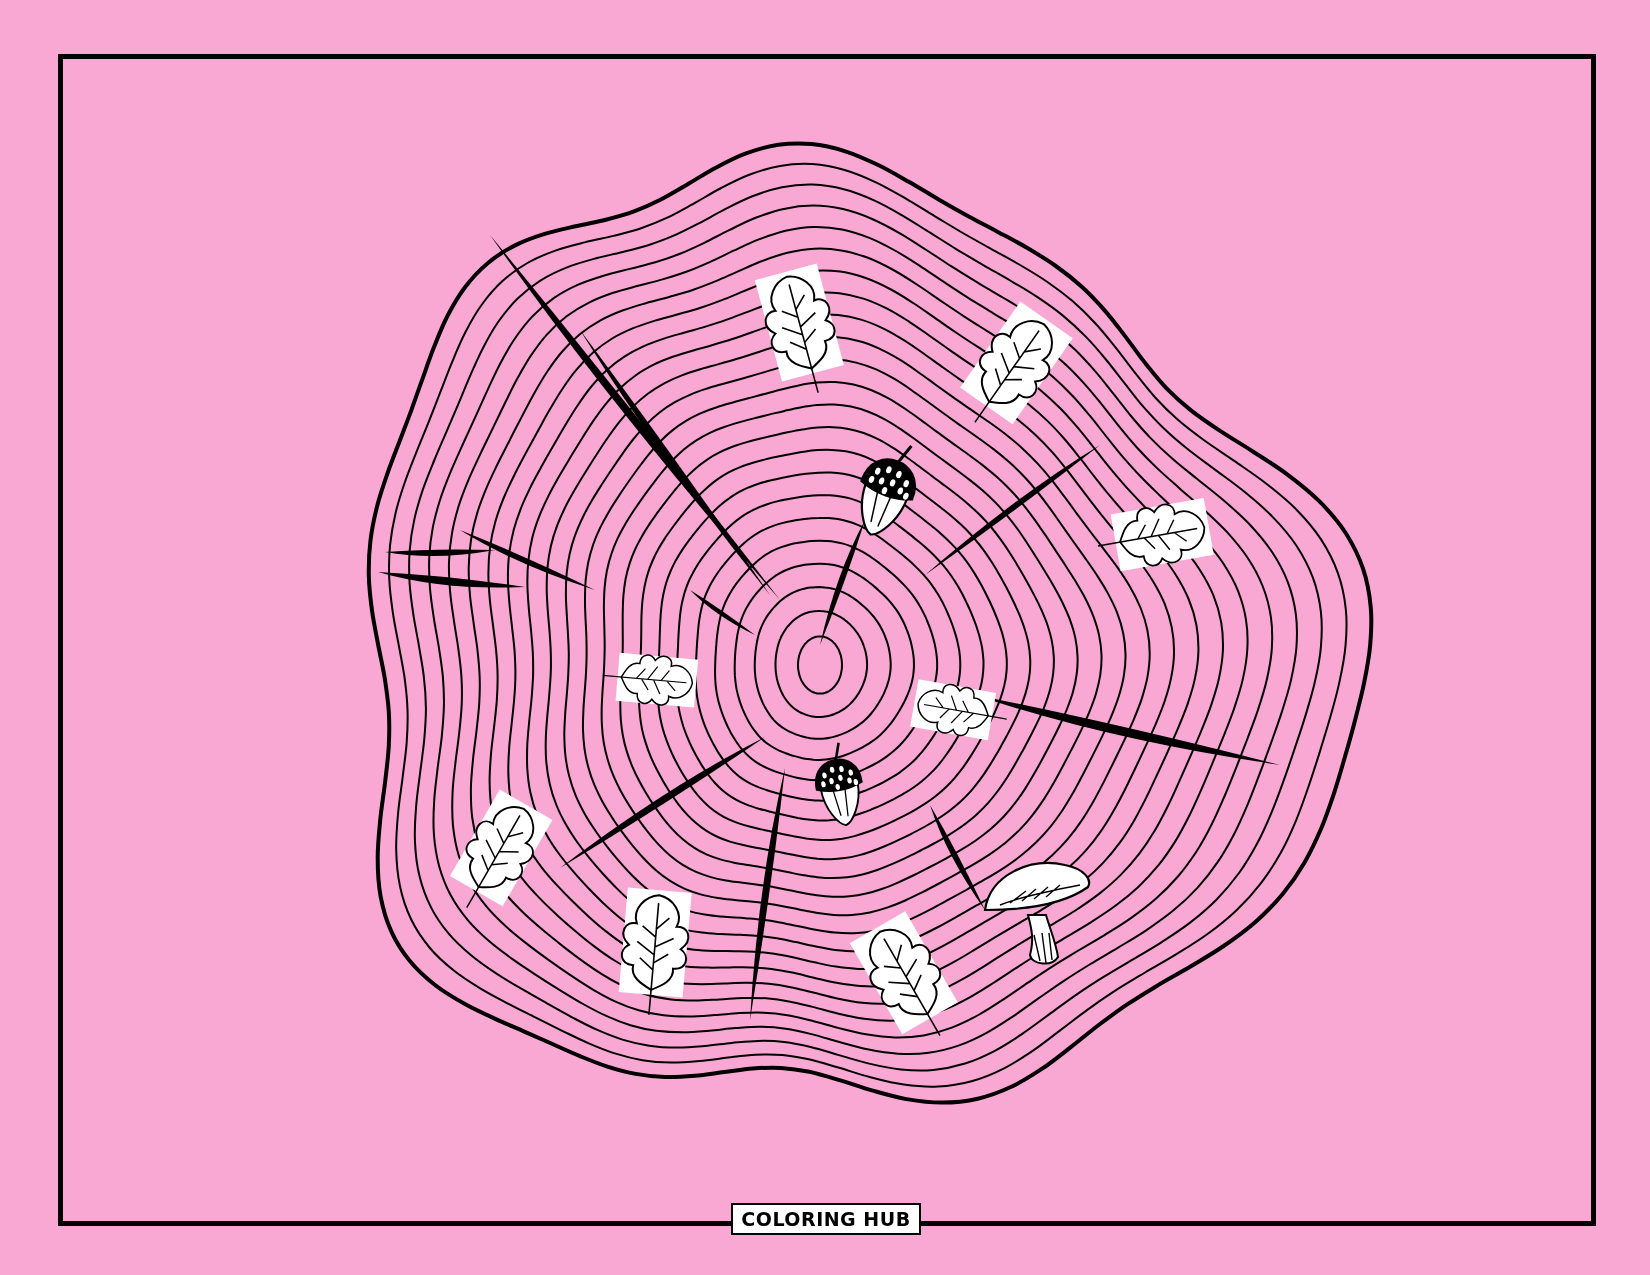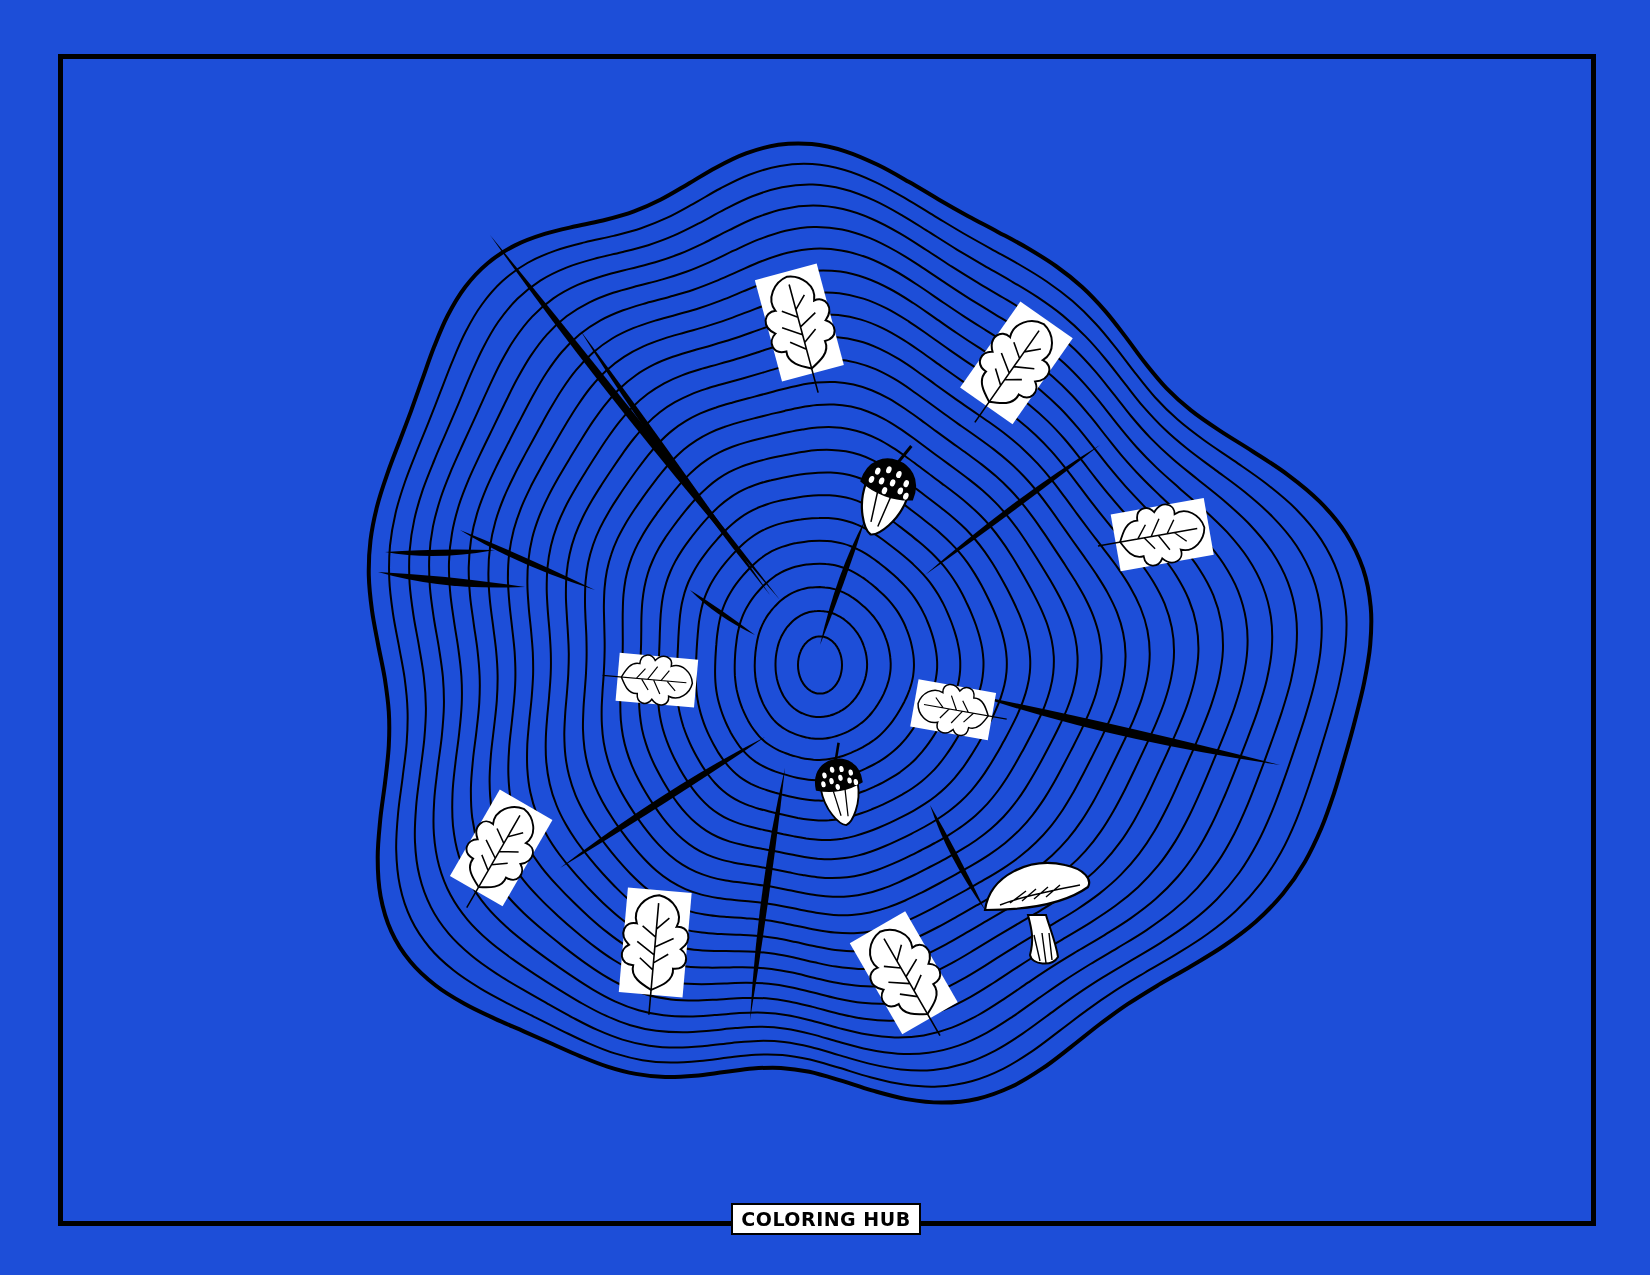--- a/index.html
+++ b/index.html
@@ -1,17 +1,17 @@
 <!DOCTYPE html>
 <html><head>
 <meta charset="utf-8">
 <style>
   html, body { margin:0; padding:0; background:#ffffff; }
   body { width:1650px; height:1275px; position:relative; overflow:hidden; font-family:"DejaVu Sans", sans-serif; }
-  #page { position:absolute; left:0; top:0; width:1650px; height:1275px; background:#1d4ed8; }
+  #page { position:absolute; left:0; top:0; width:1650px; height:1275px; background:#f9a8d4; }
   #frame { position:absolute; left:58px; top:54px; width:1528px; height:1162px; border:5px solid #000; box-sizing:content-box; }
   #art { position:absolute; left:0; top:0; width:1650px; height:1275px; }
   #brand {
     position:absolute; left:731px; top:1203px; width:190px; height:32px;
     background:#fff; border:2px solid #000; box-sizing:border-box;
     display:flex; align-items:center; justify-content:center;
     font-family:"DejaVu Sans", sans-serif; font-weight:bold; font-size:19px; letter-spacing:0.5px; color:#000;
   }
 </style>
 </head>

